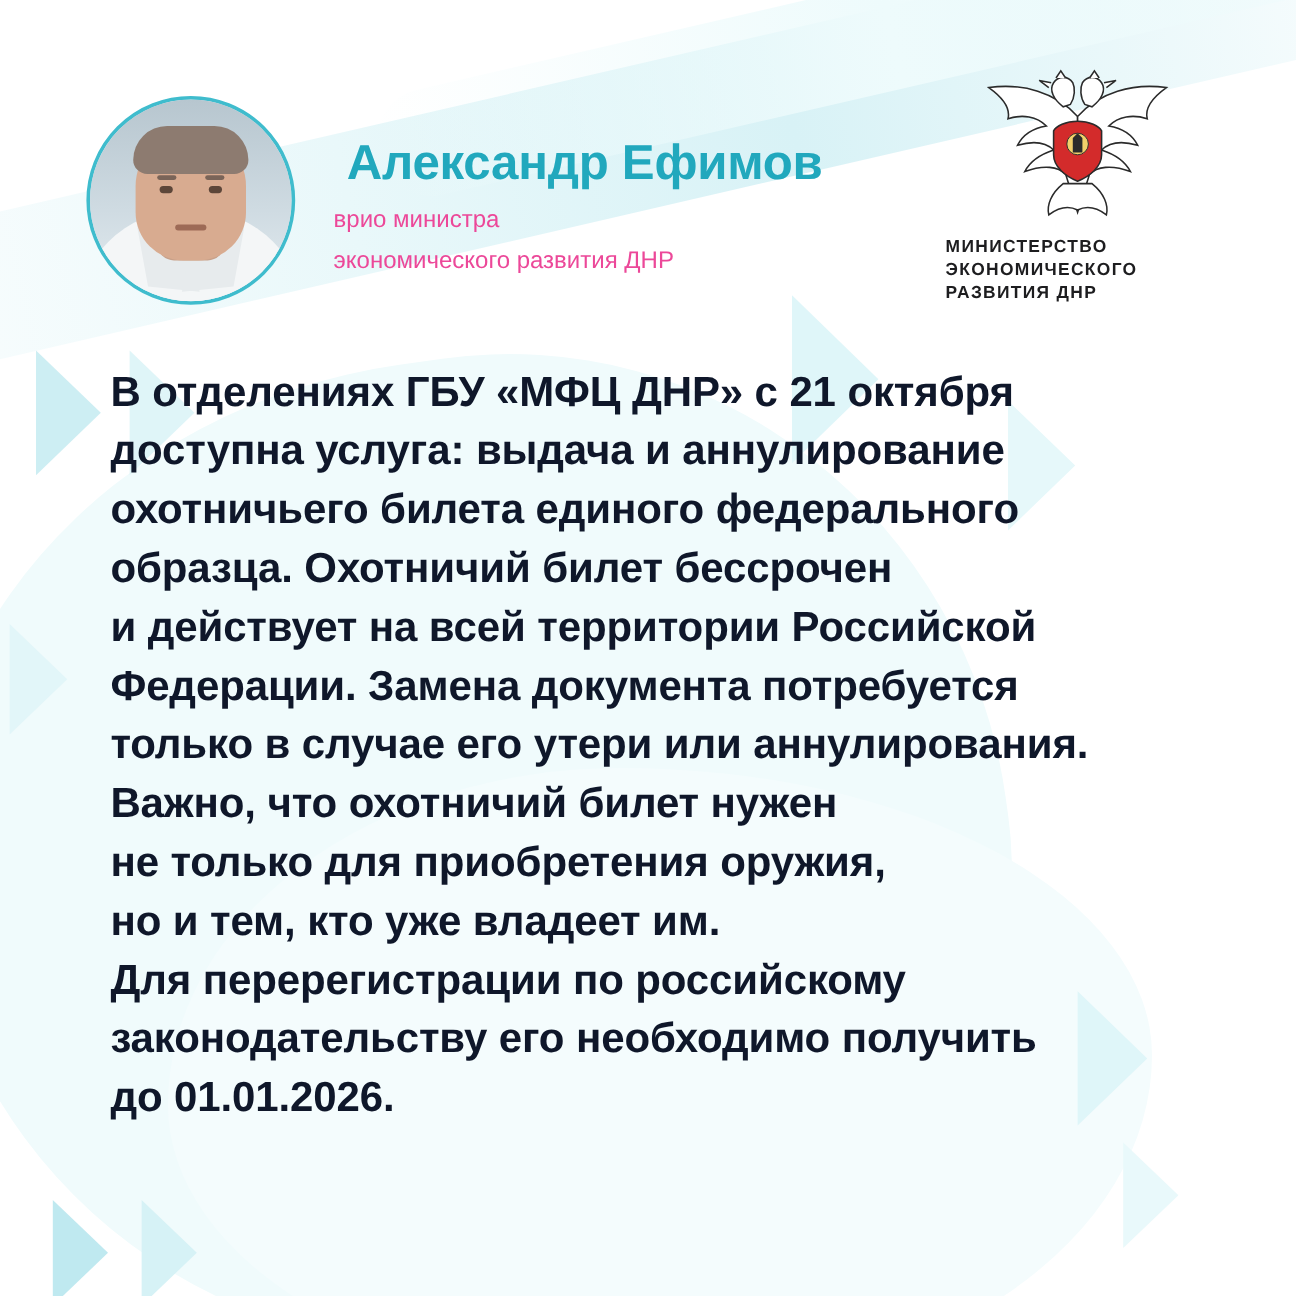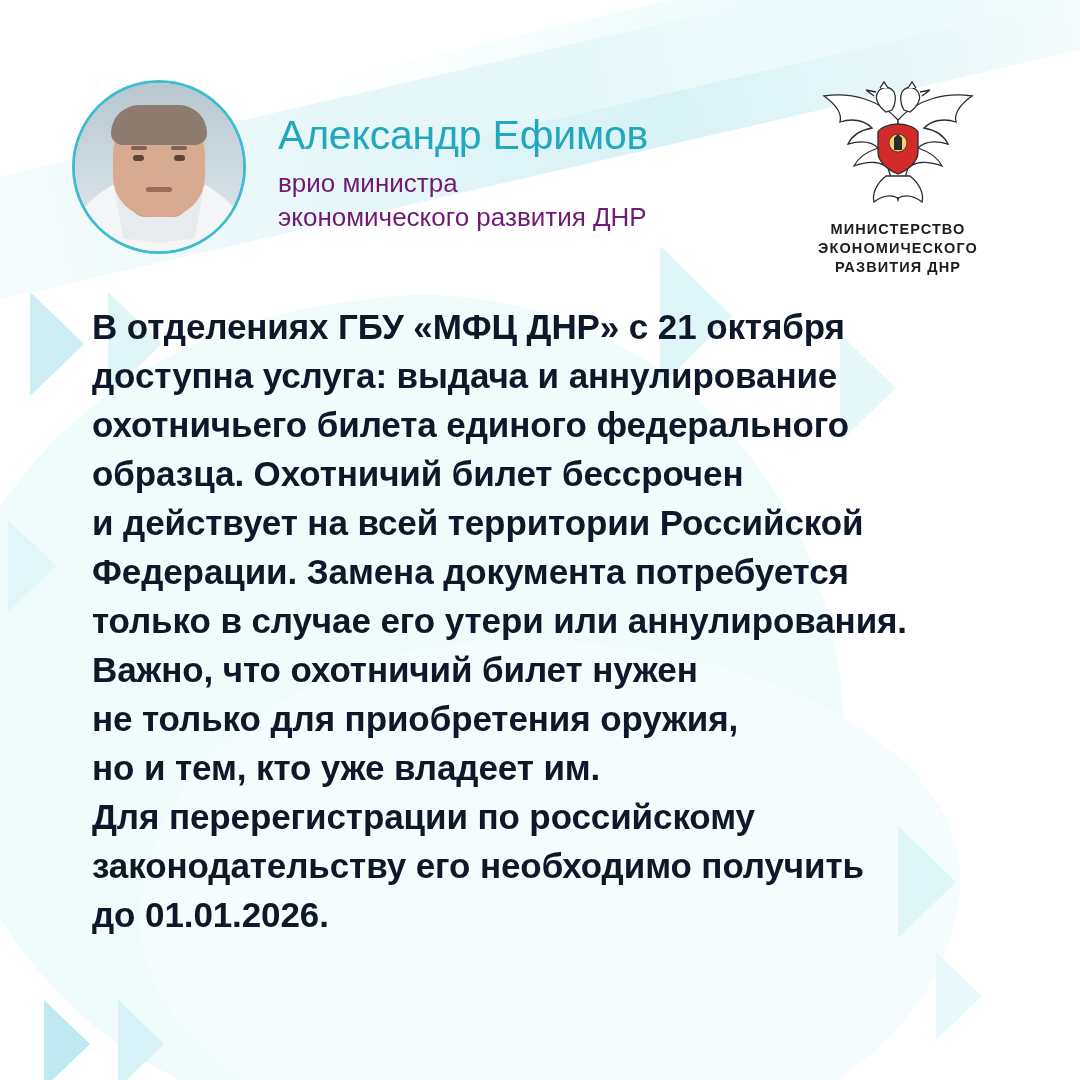--- a/index.html
+++ b/index.html
@@ -248,45 +248,44 @@
     top: 104px;
     transform: translateX(-50%);
     width: 26px;
     height: 5px;
     background: #9d6a56;
     border-radius: 4px;
   }
 
   .name {
     position: absolute;
-    left: 278px;
+    left: 289px;
     top: 112px;
     font-size: 41px;
-    font-weight: normal;
+    font-weight: bold;
     color: #21a8bd;
     letter-spacing: -0.2px;
     white-space: nowrap;
   }
   .role {
     position: absolute;
     left: 278px;
     top: 166px;
-    font-size: 26px;
+    font-size: 20px;
     line-height: 34px;
-    color: #701a75;
+    color: #ec4899;
     white-space: pre-line;
   }
 
   
   .emblem {
     position: absolute;
     right: 72px;
-    top: 80px;
+    top: 57px;
     width: 220px;
-    text-align: center;
   }
   .emblem-svg {
     display: block;
     margin: 0 auto;
   }
   .emblem-caption {
     margin-top: 10px;
     font-size: 14.5px;
     font-weight: bold;
     line-height: 19px;

